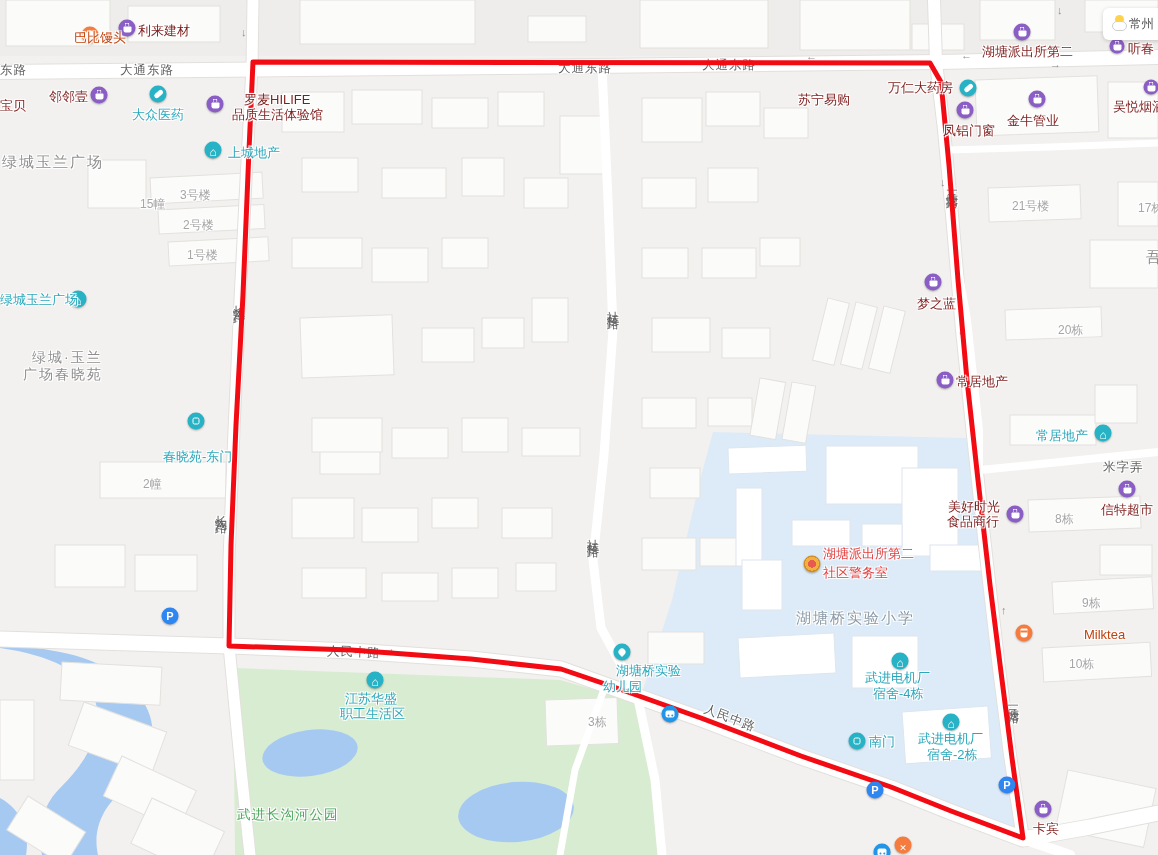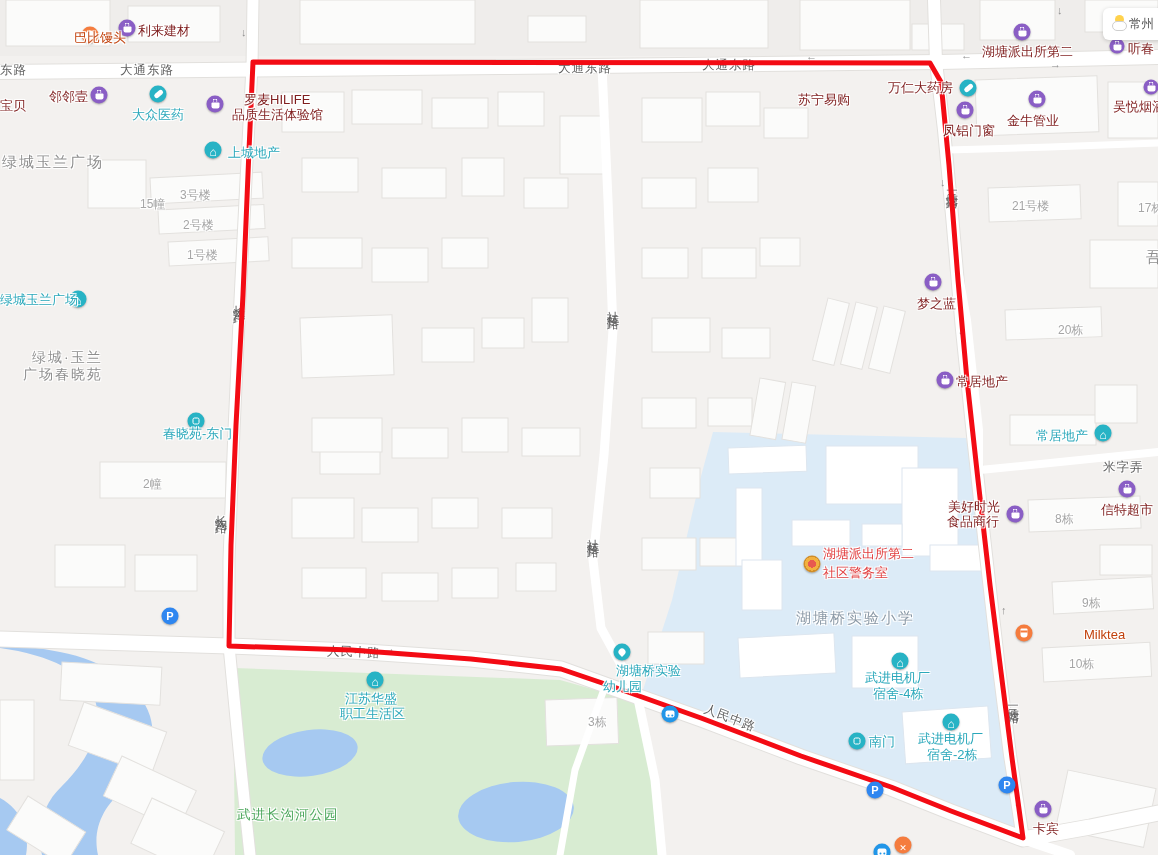--- a/index.html
+++ b/index.html
@@ -348,21 +348,21 @@
   <div class="pt purple halo" style="left:943px;top:122px">凤铝门窗</div>
   <div class="pt purple halo" style="left:1007px;top:112px">金牛管业</div>
   <div class="pt purple halo" style="left:1113px;top:98px">吴悦烟酒</div>
   <div class="pt purple halo" style="left:917px;top:295px">梦之蓝</div>
   <div class="pt purple halo" style="left:956px;top:373px">常居地产</div>
   <div class="pt teal halo" style="left:1036px;top:427px">常居地产</div>
   <div class="pt purple halo" style="left:948px;top:498px">美好时光</div>
   <div class="pt purple halo" style="left:947px;top:513px">食品商行</div>
   <div class="pt purple halo" style="left:1101px;top:501px">信特超市</div>
   <div class="pt teal halo" style="left:0px;top:291px">绿城玉兰广场</div>
-  <div class="pt teal halo" style="left:163px;top:425px">春晓苑-东门</div>
+  <div class="pt teal halo" style="left:163px;top:448px">春晓苑-东门</div>
   <div class="pt orange halo" style="left:1036px;top:627px">Milktea</div>
   <div class="pt purple halo" style="left:1033px;top:820px">卡宾</div>
   <div class="pt teal halo" style="left:345px;top:690px">江苏华盛</div>
   <div class="pt teal halo" style="left:340px;top:705px">职工生活区</div>
   <div class="pt teal halo" style="left:616px;top:662px">湖塘桥实验</div>
   <div class="pt teal halo" style="left:603px;top:678px">幼儿园</div>
   <div class="pt red halo" style="left:823px;top:545px">湖塘派出所第二</div>
   <div class="pt red halo" style="left:823px;top:564px">社区警务室</div>
   <div class="pt teal halo" style="left:865px;top:669px">武进电机厂</div>
   <div class="pt teal halo" style="left:873px;top:685px">宿舍-4栋</div>

